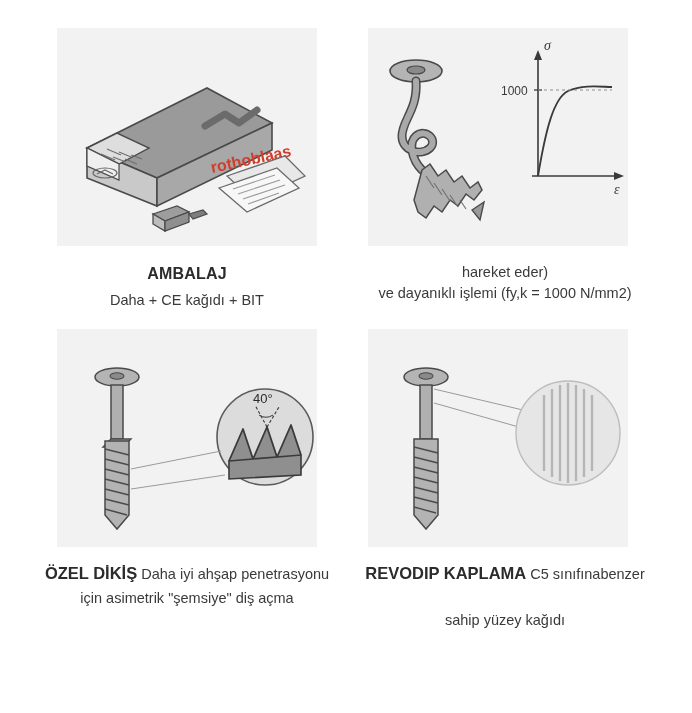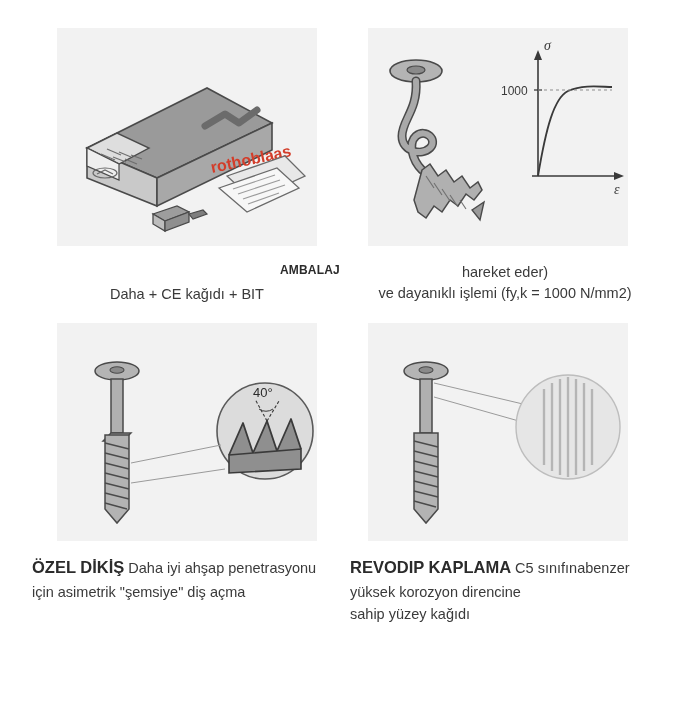--- a/index.html
+++ b/index.html
@@ -42,33 +42,33 @@
   }
   .caption {
     text-align: center;
     padding: 16px 6px 0 6px;
     line-height: 1.45;
     font-size: 14.5px;
     color: #3a3a3a;
   }
   .caption .title {
     font-weight: bold;
-    font-size: 12px;
+    font-size: 16px;
     color: #2b2b2b;
     letter-spacing: 0.2px;
-    text-align: right;
   }
   .caption .title-block {
     display: block;
     margin-bottom: 5px;
   }
   .caption .desc {
     display: block;
   }
   .caption-inline {
+    text-align: center;
     padding: 14px 4px 0 4px;
     line-height: 1.55;
     font-size: 14.5px;
     color: #3a3a3a;
   }
   .caption-inline .title {
     font-weight: bold;
     font-size: 16.5px;
     color: #2b2b2b;
   }
@@ -259,19 +259,18 @@
           <line x1="208" y1="56" x2="208" y2="152"></line>
           <line x1="216" y1="60" x2="216" y2="148"></line>
           <line x1="224" y1="66" x2="224" y2="142"></line>
         </g>
       </svg>
     </div>
     <div class="caption-inline">
       <span class="title">REVODIP KAPLAMA</span>
       <span>C5 sınıfınabenzer</span>
       <br>
-      <span>yüksek korozyon direncine</span>
       <br>
       <span>sahip yüzey kağıdı</span>
     </div>
   </div>
 
 </div>
 
 </body></html>

